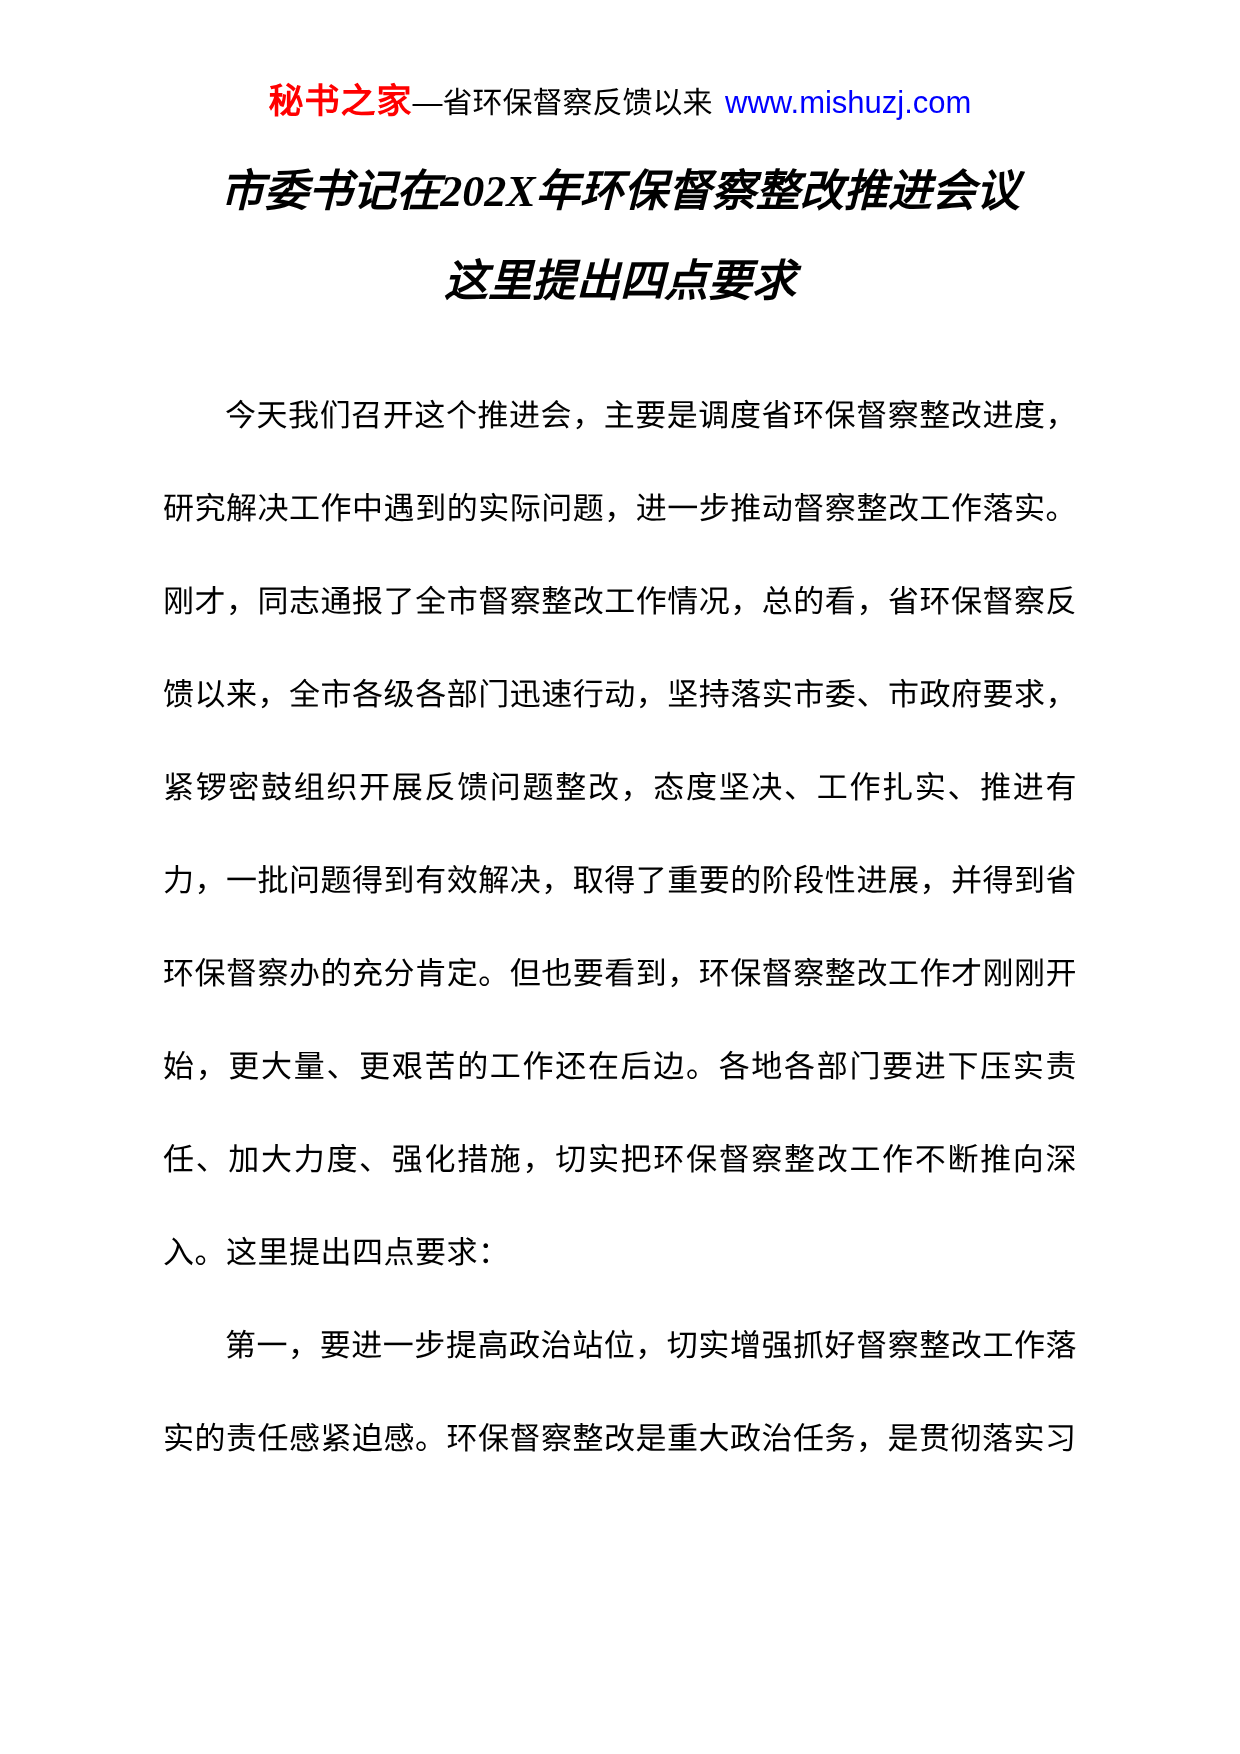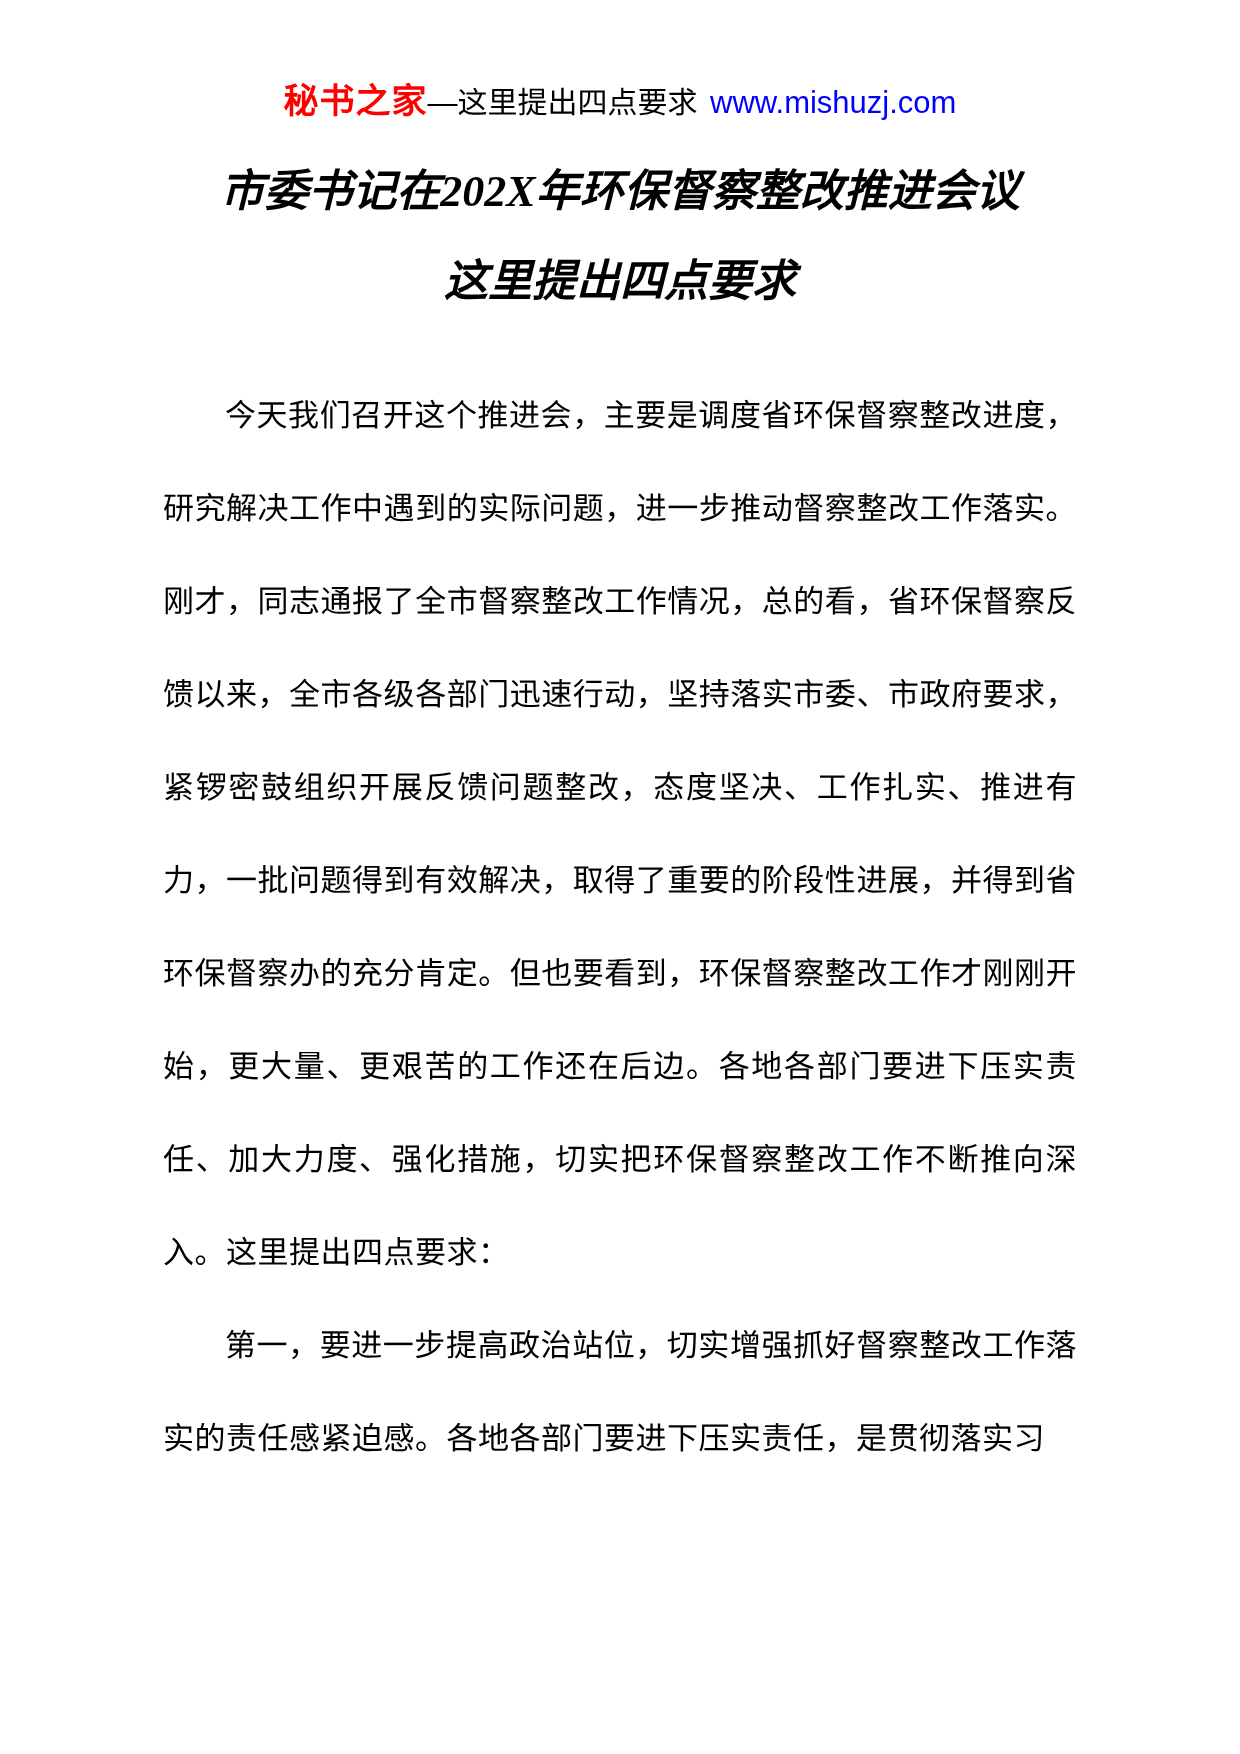--- a/index.html
+++ b/index.html
@@ -66,27 +66,27 @@
     text-align: justify;
     letter-spacing: 0.5px;
   }
 </style>
 </head>
 <body>
 
 <div class="page">
 
   <div class="site-header">
-    <span class="brand">秘书之家</span><span class="tagline">—这里提出四点要求</span>
+    <span class="brand">秘书之家</span><span class="tagline">—省环保督察反馈以来</span>
     <a class="url">www.mishuzj.com</a>
   </div>
 
   <h1 class="doc-title">
     <span class="title-line">市委书记在202X年环保督察整改推进会议</span>
     <span class="title-line">这里提出四点要求</span>
   </h1>
 
   <div class="doc-body">
     <p>今天我们召开这个推进会，主要是调度省环保督察整改进度，研究解决工作中遇到的实际问题，进一步推动督察整改工作落实。刚才，同志通报了全市督察整改工作情况，总的看，省环保督察反馈以来，全市各级各部门迅速行动，坚持落实市委、市政府要求，紧锣密鼓组织开展反馈问题整改，态度坚决、工作扎实、推进有力，一批问题得到有效解决，取得了重要的阶段性进展，并得到省环保督察办的充分肯定。但也要看到，环保督察整改工作才刚刚开始，更大量、更艰苦的工作还在后边。各地各部门要进下压实责任、加大力度、强化措施，切实把环保督察整改工作不断推向深入。这里提出四点要求：</p>
-    <p>第一，要进一步提高政治站位，切实增强抓好督察整改工作落实的责任感紧迫感。各地各部门要进下压实责任，是贯彻落实习</p>
+    <p>第一，要进一步提高政治站位，切实增强抓好督察整改工作落实的责任感紧迫感。环保督察整改是重大政治任务，是贯彻落实习</p>
   </div>
 
 </div>
 
 </body></html>

